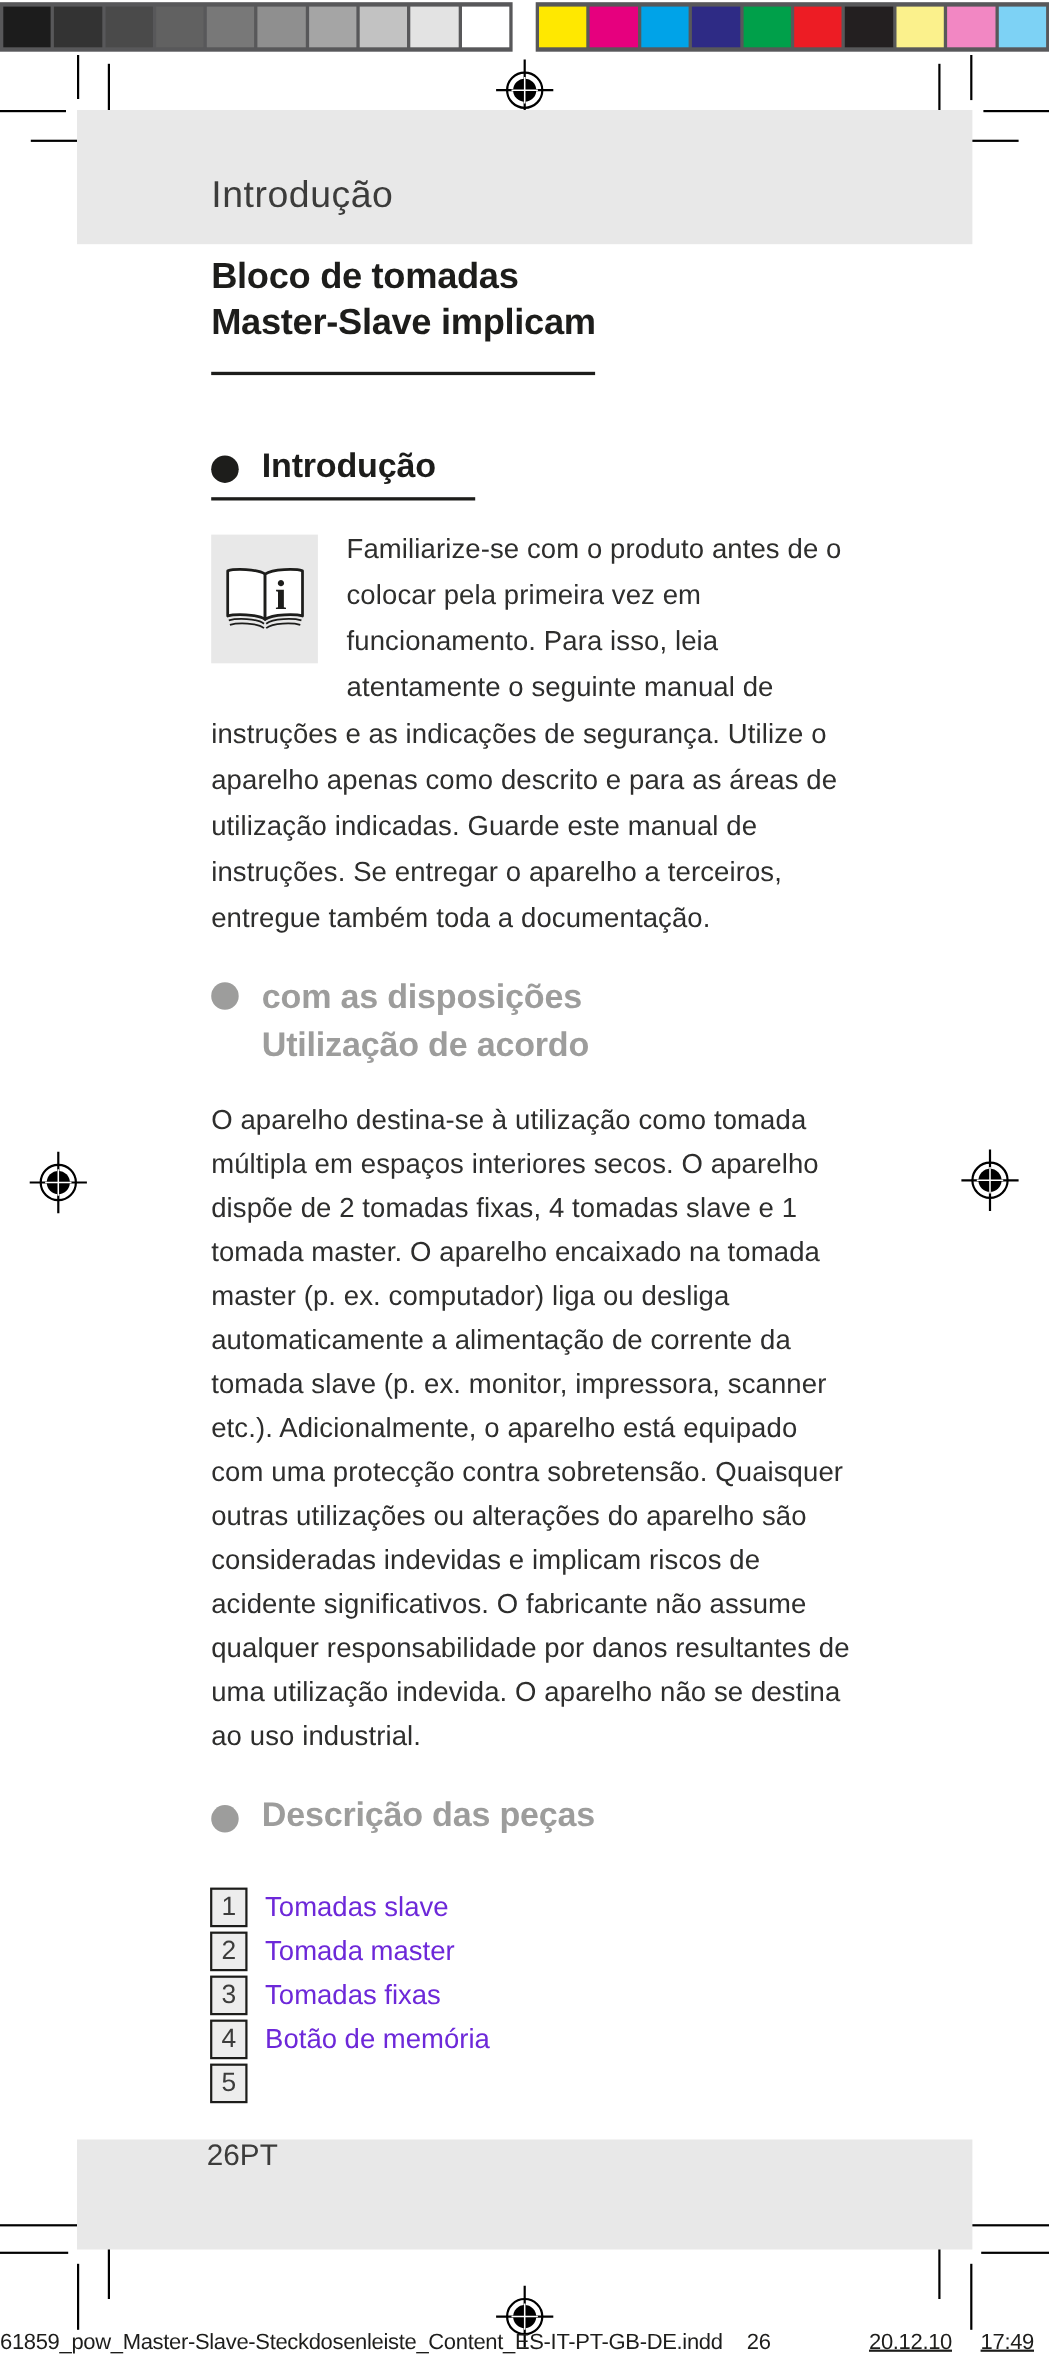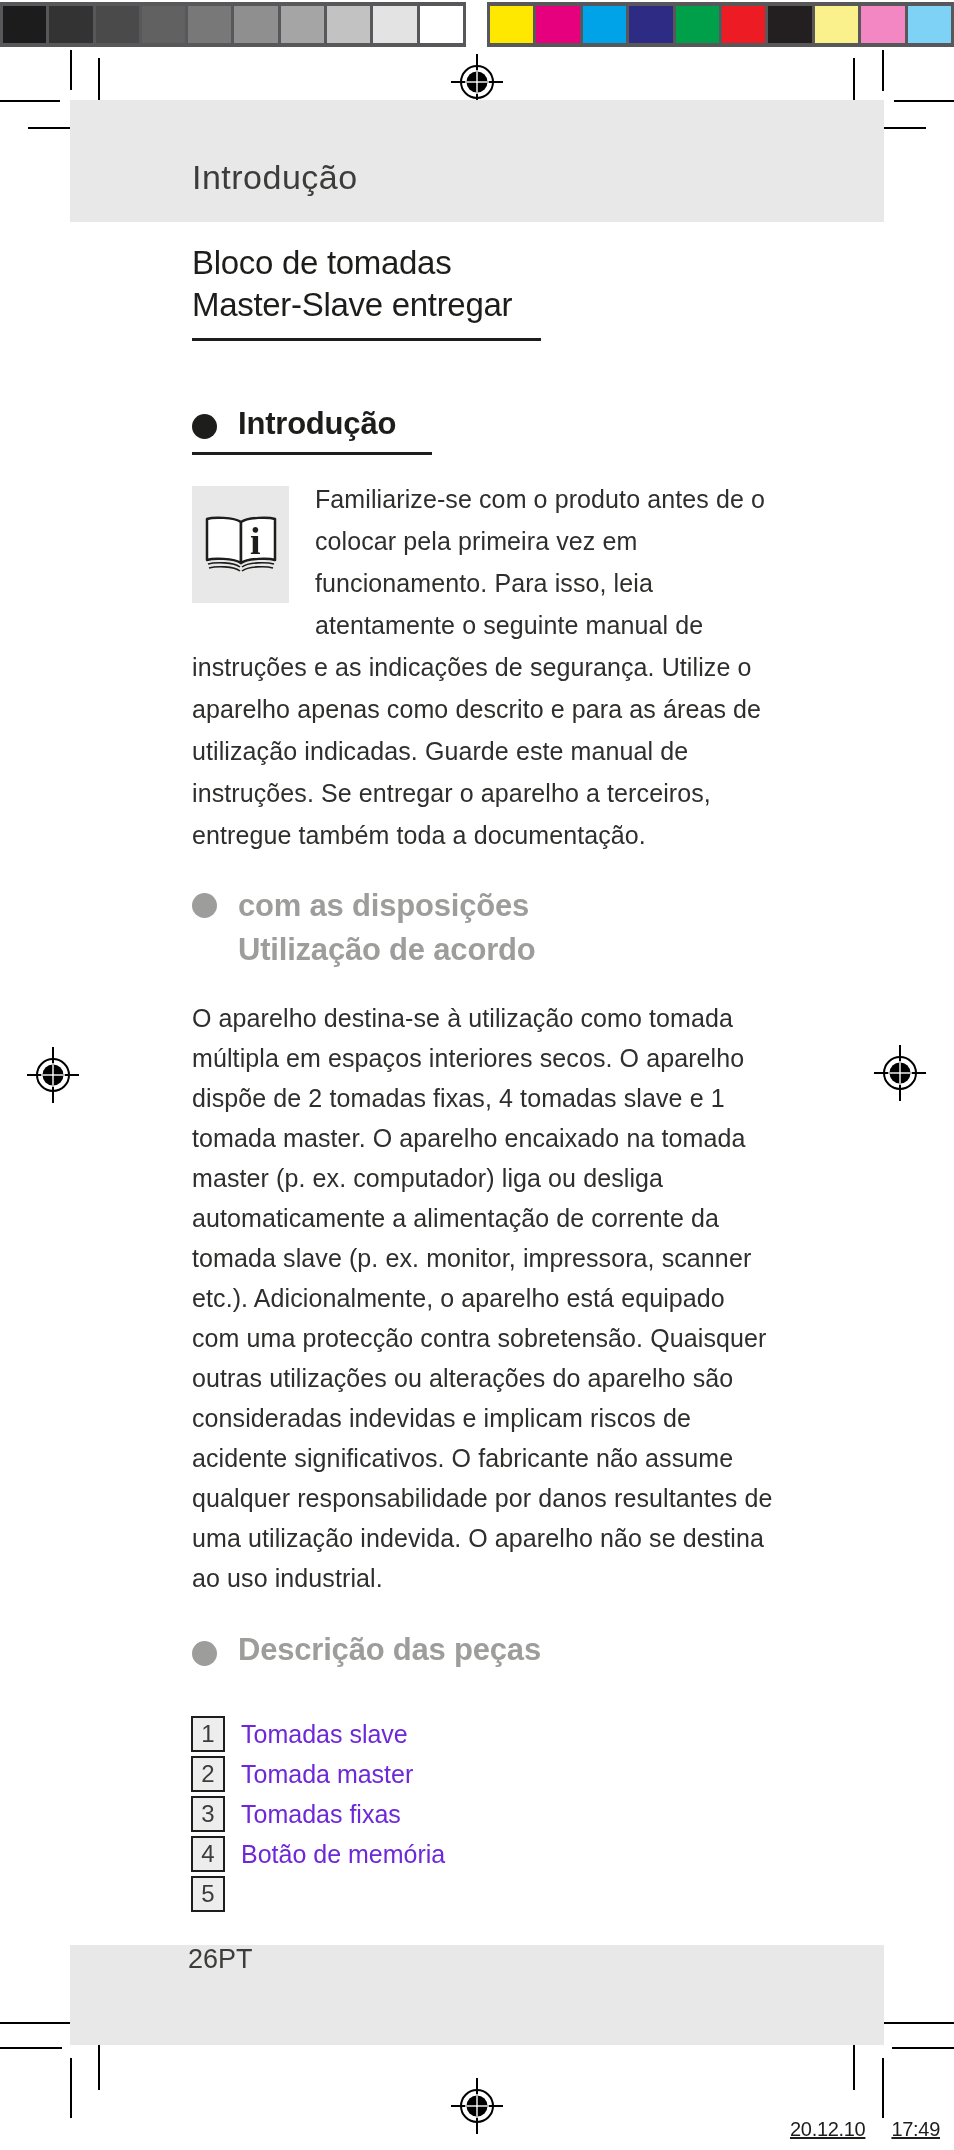--- a/index.html
+++ b/index.html
@@ -20,22 +20,22 @@
   .reg{position:absolute;width:60px;height:60px;}
 
   
   .band{position:absolute;left:70px;width:814px;background:#e8e8e8;}
   .band-top{top:100px;height:122px;}
   .band-bottom{top:1945px;height:100px;}
   .running-title{position:absolute;left:122px;top:58px;font-size:34px;font-weight:300;
                  color:#3c3c3b;letter-spacing:0.5px;}
 
   
-  .doc-title{position:absolute;left:192px;top:242px;font-size:33px;line-height:42px;
-             font-weight:400;color:#1d1d1b;letter-spacing:-0.3px;}
+  .doc-title{position:absolute;left:192px;top:230px;font-size:33px;line-height:42px;
+             font-weight:700;color:#1d1d1b;letter-spacing:-0.3px;}
   .rule{position:absolute;background:#1d1d1b;}
   .rule-title{left:192px;top:338px;width:349px;height:3px;}
   .rule-intro{left:192px;top:452px;width:240px;height:3px;}
 
   .sec-heading{position:absolute;font-size:31px;font-weight:700;letter-spacing:-0.2px;}
   .sec-heading .line{line-height:44px;}
   .black-h{color:#1d1d1b;}
   .gray-h{color:#9d9d9c;}
   .bullet{position:absolute;width:25px;height:25px;border-radius:50%;}
   .bullet-black{background:#1d1d1b;}
@@ -147,21 +147,21 @@
   <div class="crop" style="left:892px;top:2047px;width:62px;height:2px;"></div>
   <div class="crop" style="left:853px;top:2040px;width:2px;height:50px;"></div>
   <div class="crop" style="left:882px;top:2058px;width:2px;height:60px;"></div>
 
   <div class="band band-top">
     <div class="running-title">Introdução</div>
   </div>
 
   <div class="doc-title">
     <div>Bloco de tomadas</div>
-    <div>Master-Slave entregar</div>
+    <div>Master-Slave implicam</div>
   </div>
   <div class="rule rule-title"></div>
 
   <div class="bullet bullet-black" style="left:192px;top:414px;"></div>
   <div class="sec-heading black-h" style="left:238px;top:406px;">Introdução</div>
   <div class="rule rule-intro"></div>
 
   <div class="para para-1">
     <span class="icon-box">
       <svg width="80" height="66" viewBox="0 0 80 66">
@@ -212,17 +212,20 @@
       <div class="part-row">
         <div class="num-box">5</div>
       </div>
     </div>
 
   <div class="band band-bottom"></div>
   <div class="page-num">
     <span>26</span><span class="lang">PT</span>
   </div>
 
+  <div class="slug slug-left">
+    <span>61859_pow_Master-Slave-Steckdosenleiste_Content_ES-IT-PT-GB-DE.indd</span><span class="slug-page">26</span>
+  </div>
   <div class="slug slug-right">
     <span>20.12.10</span><span class="slug-time">17:49</span>
   </div>
 
 </div>
 
 </body></html>

